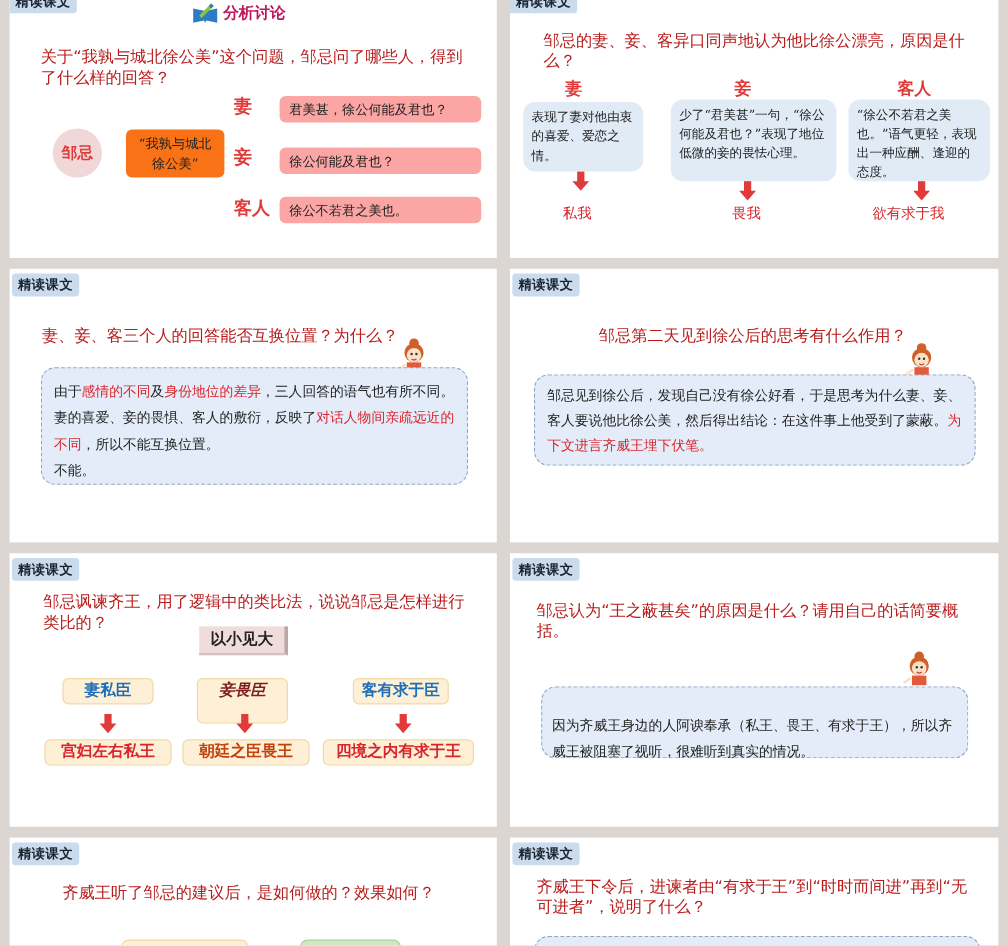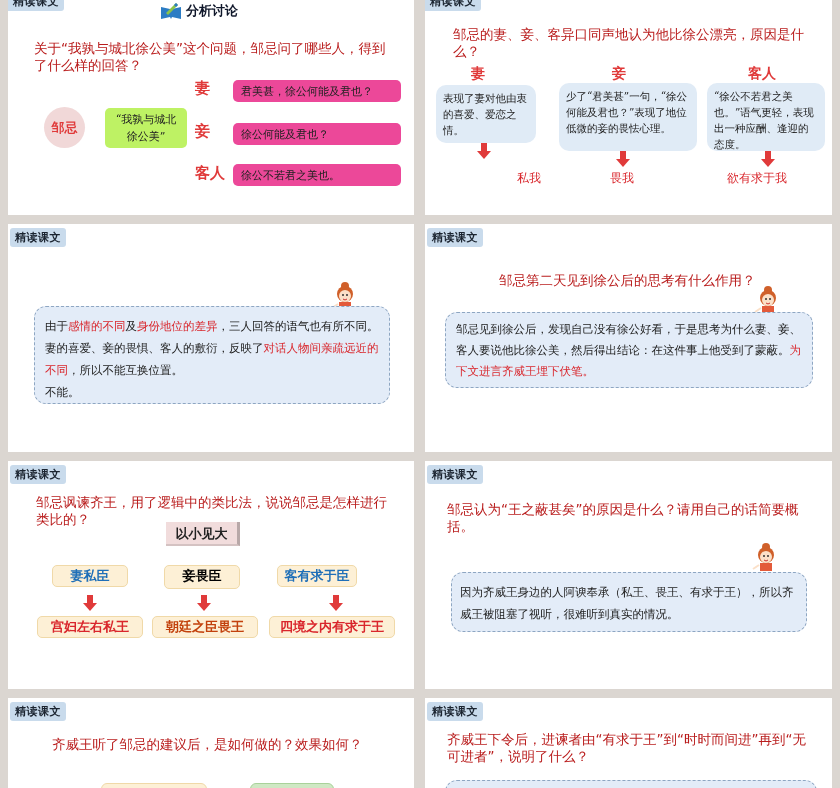--- a/index.html
+++ b/index.html
@@ -4,48 +4,48 @@
 <style>
   html,body{margin:0;padding:0;}
   body{width:840px;height:788px;overflow:hidden;background:#dbd6d1;position:relative;font-family:"DejaVu Sans","Liberation Sans",sans-serif;color:#222;}
   .slide{position:absolute;background:#fff;overflow:hidden;}
   .tag{position:absolute;left:0;top:0;background:#c9dbec;color:#1b2430;font-weight:bold;font-size:11px;padding:2px 5px 2px 5px;border-radius:0 0 3px 0;letter-spacing:0.5px;}
   .q{position:absolute;font-size:13.5px;line-height:17px;color:#b91c1c;}
   .serif{font-family:"DejaVu Serif","Liberation Serif",serif;}
   .red{color:#d9262c;}
   .redb{color:#e03a3a;font-weight:bold;}
   .ansbox{position:absolute;background:#e3ecf8;border:1.5px dashed #8ea6c2;border-radius:12px;box-sizing:border-box;font-family:"DejaVu Serif","Liberation Serif",serif;font-size:11.5px;color:#222;}
-  .pinkbox{position:absolute;background:#ec4899;border-radius:5px;font-family:"DejaVu Serif","Liberation Serif",serif;font-size:11px;padding:0 8px;box-sizing:border-box;display:flex;align-items:center;}
+  .pinkbox{position:absolute;background:#fca5a5;border-radius:5px;font-family:"DejaVu Serif","Liberation Serif",serif;font-size:11px;padding:0 8px;box-sizing:border-box;display:flex;align-items:center;}
   .bluebox{position:absolute;background:#e0ebf6;border-radius:10px;font-family:"DejaVu Serif","Liberation Serif",serif;font-size:10.5px;line-height:16px;padding:5px 7px;box-sizing:border-box;}
   .arrow{position:absolute;width:0;height:0;}
   .arrow .stem{position:absolute;left:-3px;top:0;width:6px;height:9px;background:#e03a3a;}
   .arrow .head{position:absolute;left:-7px;top:8px;width:0;height:0;border-left:7px solid transparent;border-right:7px solid transparent;border-top:8px solid #e03a3a;}
   .ybox{position:absolute;background:#fdf0d6;border:1.5px solid #f0d9a8;border-radius:5px;box-sizing:border-box;text-align:center;font-weight:bold;font-size:13px;}
   .girl{position:absolute;width:30px;height:32px;}
 </style>
 </head>
 <body>
 
 <div class="slide" style="left:8px;top:-8px;width:406px;height:223px;">
   <div class="tag" style="top:0;">精读课文</div>
   <div style="position:absolute;left:152px;top:10px;display:flex;align-items:center;gap:4px;">
     <span style="display:inline-block;width:22px;height:18px;position:relative;">
       <svg width="22" height="18" viewBox="0 0 22 18">
           <path d="M1 5 L1 17 L10 15 L11 17 L12 15 L21 17 L21 5 L12 7 L11 8 L10 7 Z" fill="#2b7cc4"></path>
           <path d="M6 11 L16 1 L18 3 L8 13 Z" fill="#8bc34a"></path>
           <path d="M14 3 L16 1 L18 3 L16 5 Z" fill="#2b7cc4"></path>
         </svg>
     </span>
-    <span style="font-weight:bold;font-size:13px;color:#0f172a;">分析讨论</span>
+    <span style="font-weight:bold;font-size:13px;color:#be185d;">分析讨论</span>
   </div>
   <div class="q" style="left:26px;top:48px;width:360px;">关于“我孰与城北徐公美”这个问题，邹忌问了哪些人，得到了什么样的回答？</div>
   <div style="position:absolute;left:36px;top:115px;width:41px;height:41px;border-radius:50%;background:#f1d8d8;display:flex;align-items:center;justify-content:center;">
     <span class="redb" style="font-size:13px;">邹忌</span>
   </div>
-  <div class="serif" style="position:absolute;left:97px;top:116px;width:82px;height:40px;background:#bef264;border-radius:5px;font-size:11px;line-height:17px;padding:3px 8px;box-sizing:border-box;text-align:center;">“我孰与城北徐公美”</div>
+  <div class="serif" style="position:absolute;left:97px;top:116px;width:82px;height:40px;background:#f97316;border-radius:5px;font-size:11px;line-height:17px;padding:3px 8px;box-sizing:border-box;text-align:center;">“我孰与城北徐公美”</div>
   <div class="redb" style="position:absolute;left:187px;top:87px;font-size:15px;">妻</div>
   <div class="pinkbox" style="left:225px;top:88px;width:168px;height:22px;">君美甚，徐公何能及君也？</div>
   <div class="redb" style="position:absolute;left:187px;top:130px;font-size:15px;">妾</div>
   <div class="pinkbox" style="left:225px;top:131px;width:168px;height:22px;">徐公何能及君也？</div>
   <div class="redb" style="position:absolute;left:187px;top:172px;font-size:15px;">客人</div>
   <div class="pinkbox" style="left:225px;top:172px;width:168px;height:22px;">徐公不若君之美也。</div>
 </div>
 
 <div class="slide" style="left:425px;top:-8px;width:407px;height:223px;">
   <div class="tag">精读课文</div>
@@ -61,27 +61,28 @@
       <div class="head"></div>
     </div>
   <div class="arrow" style="left:198px;top:159px;">
       <div class="stem"></div>
       <div class="head"></div>
     </div>
   <div class="arrow" style="left:343px;top:159px;">
       <div class="stem"></div>
       <div class="head"></div>
     </div>
-  <div class="serif red" style="position:absolute;left:44px;top:178px;font-size:12px;margin-left:48px;">私我</div>
+  <div class="serif red" style="position:absolute;left:44px;top:178px;font-size:12px;">私我</div>
   <div class="serif red" style="position:absolute;left:185px;top:178px;font-size:12px;">畏我</div>
   <div class="serif red" style="position:absolute;left:302px;top:178px;font-size:12px;text-align:center;">欲有求于我</div>
 </div>
 
 <div class="slide" style="left:8px;top:224px;width:406px;height:228px;">
   <div class="tag" style="top:4px;left:2px;border-radius:3px;">精读课文</div>
+  <div class="q" style="left:27px;top:48px;width:360px;">妻、妾、客三个人的回答能否互换位置？为什么？</div>
   <div class="girl" style="left:322px;top:56px;">
     <svg width="30" height="32" viewBox="0 0 30 32">
         <circle cx="15" cy="6" r="4" fill="#d0602a"></circle>
         <circle cx="15" cy="14" r="8" fill="#d0602a"></circle>
         <ellipse cx="15" cy="16" rx="6" ry="6" fill="#fbe0c8"></ellipse>
         <circle cx="13" cy="15" r="1" fill="#333"></circle>
         <circle cx="17" cy="15" r="1" fill="#333"></circle>
         <path d="M13 19 Q15 21 17 19" stroke="#c33" fill="none"></path>
         <rect x="9" y="22" width="12" height="8" fill="#e35a3a"></rect>
         <path d="M2 28 L8 24" stroke="#fbe0c8" stroke-width="2"></path>
@@ -114,22 +115,22 @@
     <span>邹忌见到徐公后，发现自己没有徐公好看，于是思考为什么妻、妾、客人要说他比徐公美，然后得出结论：在这件事上他受到了蒙蔽。</span><span class="red">为下文进言齐威王埋下伏笔。</span>
   </div>
 </div>
 
 <div class="slide" style="left:8px;top:461px;width:406px;height:228px;">
   <div class="tag" style="top:4px;left:2px;border-radius:3px;">精读课文</div>
   <div class="q" style="left:28px;top:33px;width:360px;">邹忌讽谏齐王，用了逻辑中的类比法，说说邹忌是怎样进行类比的？</div>
   <div style="position:absolute;left:158px;top:61px;width:74px;height:24px;background:#f1dcdc;border-right:3px solid #b8a8a8;border-bottom:2px solid #d4c2c2;box-sizing:border-box;font-weight:bold;font-size:13px;text-align:center;line-height:23px;">以小见大</div>
 
   <div class="ybox" style="left:44px;top:104px;width:76px;height:22px;line-height:19px;color:#1f6fb8;">妻私臣</div>
-  <div class="ybox" style="left:156px;top:104px;width:76px;height:24px;line-height:19px;color:#000000;">妾畏臣</div>
-  <div class="ybox" style="left:269px;top:104px;width:80px;height:22px;line-height:19px;color:#1f6fb8;">客有求于臣</div>
+  <div class="ybox" style="left:156px;top:104px;width:76px;height:38px;line-height:19px;color:#7f1d1d;font-style:italic;">妾畏臣</div>
+  <div class="ybox" style="left:286px;top:104px;width:80px;height:22px;line-height:19px;color:#1f6fb8;">客有求于臣</div>
 
   <div class="arrow" style="left:82px;top:134px;">
       <div class="stem"></div>
       <div class="head"></div>
     </div>
   <div class="arrow" style="left:196px;top:134px;">
       <div class="stem"></div>
       <div class="head"></div>
     </div>
   <div class="arrow" style="left:328px;top:134px;">
@@ -150,21 +151,21 @@
         <circle cx="15" cy="6" r="4" fill="#d0602a"></circle>
         <circle cx="15" cy="14" r="8" fill="#d0602a"></circle>
         <ellipse cx="15" cy="16" rx="6" ry="6" fill="#fbe0c8"></ellipse>
         <circle cx="13" cy="15" r="1" fill="#333"></circle>
         <circle cx="17" cy="15" r="1" fill="#333"></circle>
         <path d="M13 19 Q15 21 17 19" stroke="#c33" fill="none"></path>
         <rect x="9" y="22" width="12" height="8" fill="#e35a3a"></rect>
         <path d="M2 28 L8 24" stroke="#fbe0c8" stroke-width="2"></path>
       </svg>
   </div>
-  <div class="ansbox" style="left:26px;top:111px;width:356px;height:60px;padding:8px 8px;line-height:22px;">因为齐威王身边的人阿谀奉承（私王、畏王、有求于王），所以齐威王被阻塞了视听，很难听到真实的情况。</div>
+  <div class="ansbox" style="left:26px;top:111px;width:356px;height:60px;padding:20px 8px;line-height:22px;">因为齐威王身边的人阿谀奉承（私王、畏王、有求于王），所以齐威王被阻塞了视听，很难听到真实的情况。</div>
 </div>
 
 <div class="slide" style="left:8px;top:698px;width:406px;height:100px;">
   <div class="tag" style="top:4px;left:2px;border-radius:3px;">精读课文</div>
   <div class="q" style="left:44px;top:38px;width:350px;">齐威王听了邹忌的建议后，是如何做的？效果如何？</div>
   <div style="position:absolute;left:93px;top:85px;width:104px;height:20px;background:#fdf0d6;border:1.5px solid #f0d9a8;border-radius:6px;"></div>
   <div style="position:absolute;left:242px;top:85px;width:82px;height:20px;background:#cfe8c4;border:1.5px solid #a9d29a;border-radius:6px;"></div>
 </div>
 
 <div class="slide" style="left:425px;top:698px;width:407px;height:100px;">

